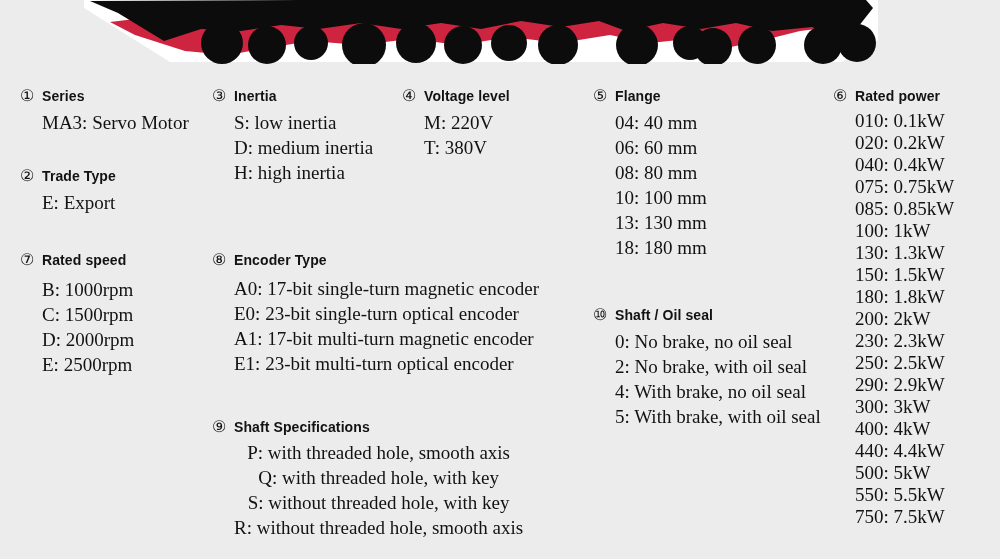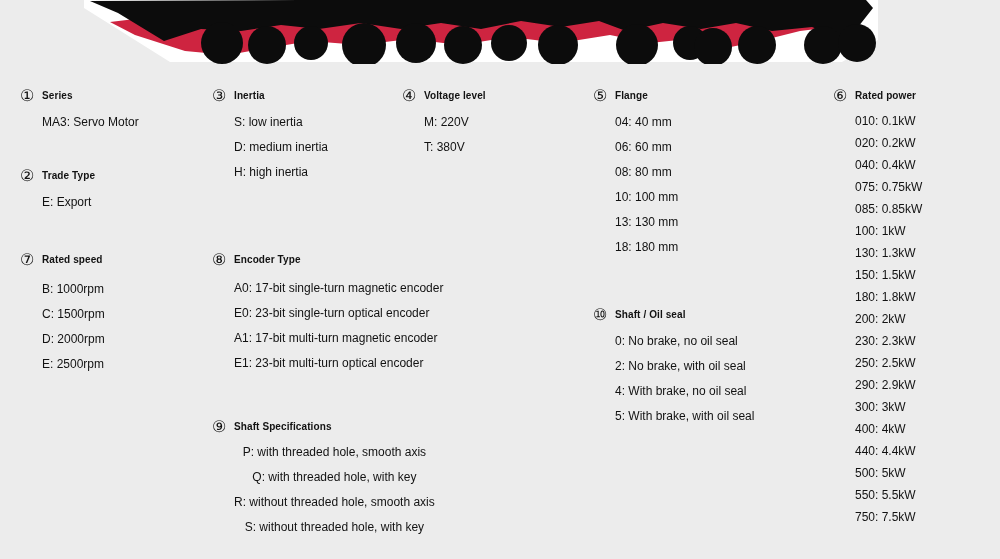--- a/index.html
+++ b/index.html
@@ -30,33 +30,34 @@
   }
   .badge {
     display: inline-block;
     width: 18px;
     margin-right: 4px;
     font-size: 16px;
     font-weight: 400;
     color: #121212;
   }
   .ttl {
-    font-size: 10px;
+    font-size: 14px;
     font-weight: 700;
     letter-spacing: 0.1px;
   }
   .items {
     margin: 5px 0 0 0;
     padding: 0 0 0 22px;
     list-style: none;
   }
   .items .item {
-    font-size: 12px;
+    font-size: 19px;
     line-height: 25px;
     font-weight: 400;
+    font-family: Liberation Serif, serif;
   }
   
   #sec-series        { left: 20px;  top: 87px;  }
   #sec-trade-type    { left: 20px;  top: 167px; }
   #sec-rated-speed   { left: 20px;  top: 251px; }
   #sec-rated-speed .items { margin-top: 8px; }
   #sec-inertia       { left: 212px; top: 87px;  }
   #sec-encoder-type  { left: 212px; top: 251px; }
   #sec-encoder-type .items { margin-top: 7px; }
   #sec-shaft-specs   { left: 212px; top: 418px; }
@@ -152,22 +153,22 @@
 </section>
 
 <section class="sec" id="sec-shaft-specs">
   <div class="hd">
     <span class="badge">⑨</span>
     <span class="ttl">Shaft Specifications</span>
   </div>
   <div class="items">
     <div class="item">P: with threaded hole, smooth axis</div>
     <div class="item">Q: with threaded hole, with key</div>
+    <div class="item">S: without threaded hole, with key</div>
     <div class="item">R: without threaded hole, smooth axis</div>
-    <div class="item">S: without threaded hole, with key</div>
   </div>
 </section>
 
 <section class="sec" id="sec-voltage-level">
   <div class="hd">
     <span class="badge">④</span>
     <span class="ttl">Voltage level</span>
   </div>
   <div class="items">
     <div class="item">M: 220V</div>

